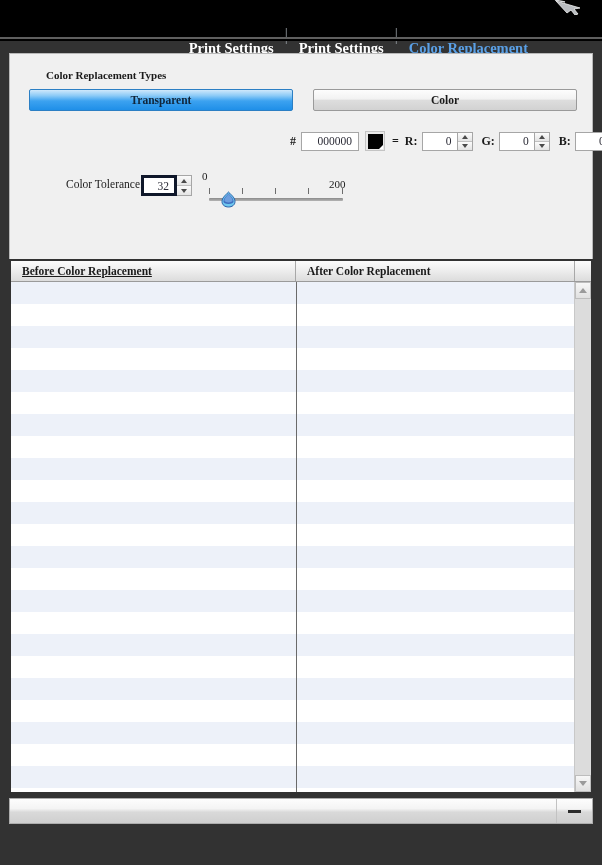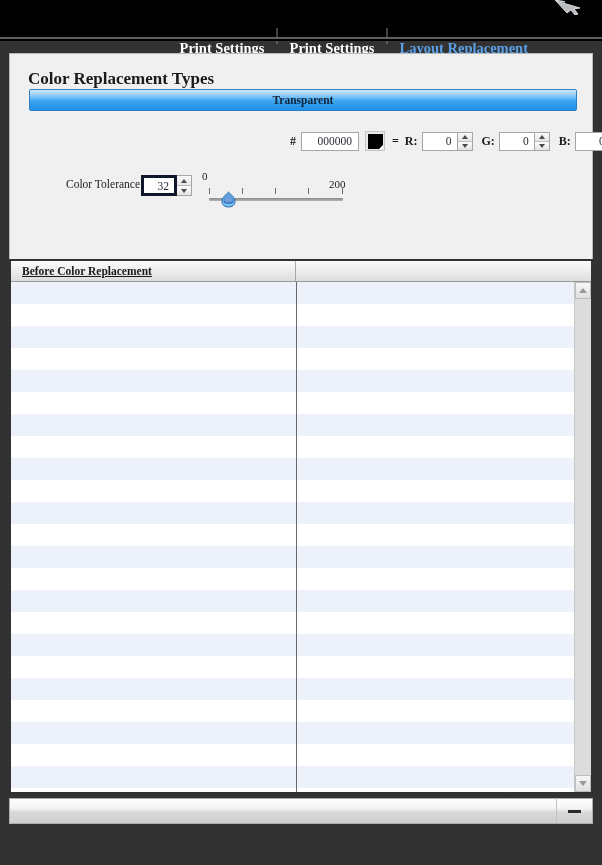--- a/index.html
+++ b/index.html
@@ -39,22 +39,22 @@
 
   
   .panel{
     position:absolute;left:9px;top:53px;width:584px;height:739px;
     background:#f0f0f0;
     border:1px solid #b8b8b8;
     box-sizing:border-box;
   }
 
   .section-title{
-    position:absolute;left:18px;top:15px;
-    font-size:17px;font-weight:bold;color:#1a1a1a;
+    position:absolute;left:36px;top:15px;
+    font-size:11px;font-weight:bold;color:#1a1a1a;
     font-family:"Liberation Serif", serif;
   }
 
   
   .type-row{position:absolute;left:19px;top:35px;width:548px;height:22px;display:flex;gap:20px;}
   .type-btn{
     flex:1;height:22px;
     border:1px solid #9a9a9a;
     border-radius:2px;
     background:linear-gradient(to bottom,#fdfdfd 0%,#f2f2f2 45%,#dddddd 52%,#d2d2d2 100%);
@@ -212,36 +212,37 @@
 </style>
 </head>
 <body>
 
 <div class="topnav">
   <div class="nav-items">
     <span class="nav-link">Print Settings</span>
     <span class="nav-sep">|</span>
     <span class="nav-link">Print Settings</span>
     <span class="nav-sep">|</span>
-    <span class="nav-link active">Layout Replacement</span>
+    <span class="nav-link active">Color Replacement</span>
   </div>
   <svg class="cursor-gfx" viewBox="0 0 42 18">
     <path d="M2 4 L26 11 L20 12 L24 17 L21 18 L17 13 L13 16 Z" fill="#b9bcc0" stroke="#f2f2f2" stroke-width="0.8"></path>
     <path d="M1 3 L11 5" stroke="#d7d9db" stroke-width="1.4" fill="none"></path>
   </svg>
 </div>
 <div class="navline"></div>
 <div class="navline2"></div>
 
 <div class="panel">
 
   <div class="section-title">Color Replacement Types</div>
 
   <div class="type-row">
     <div class="type-btn sel">Transparent</div>
+    <div class="type-btn">Color</div>
   </div>
 
   <div class="hexrow">
     <span class="hash">#</span>
     <div class="hexfield">000000</div>
     <div class="swatch-wrap">
       <div class="swatch"></div>
     </div>
     <span class="eq">=</span>
 
@@ -313,20 +314,21 @@
   <div class="chk">
     <svg width="14" height="14" viewBox="0 0 14 14">
       <path d="M2 6.5 L5 11 L11.5 1.5" stroke="#111" stroke-width="1.5" fill="none"></path>
     </svg>
   </div>
 </div>
 
 <div class="table">
   <div class="thead">
     <div class="th th1">Before Color Replacement</div>
+    <div class="th th2">After Color Replacement</div>
     <div class="th th3"></div>
   </div>
   <div class="tbody" id="tbody">
       <div class="trow alt"></div>
       <div class="trow"></div>
       <div class="trow alt"></div>
       <div class="trow"></div>
       <div class="trow alt"></div>
       <div class="trow"></div>
       <div class="trow alt"></div>

